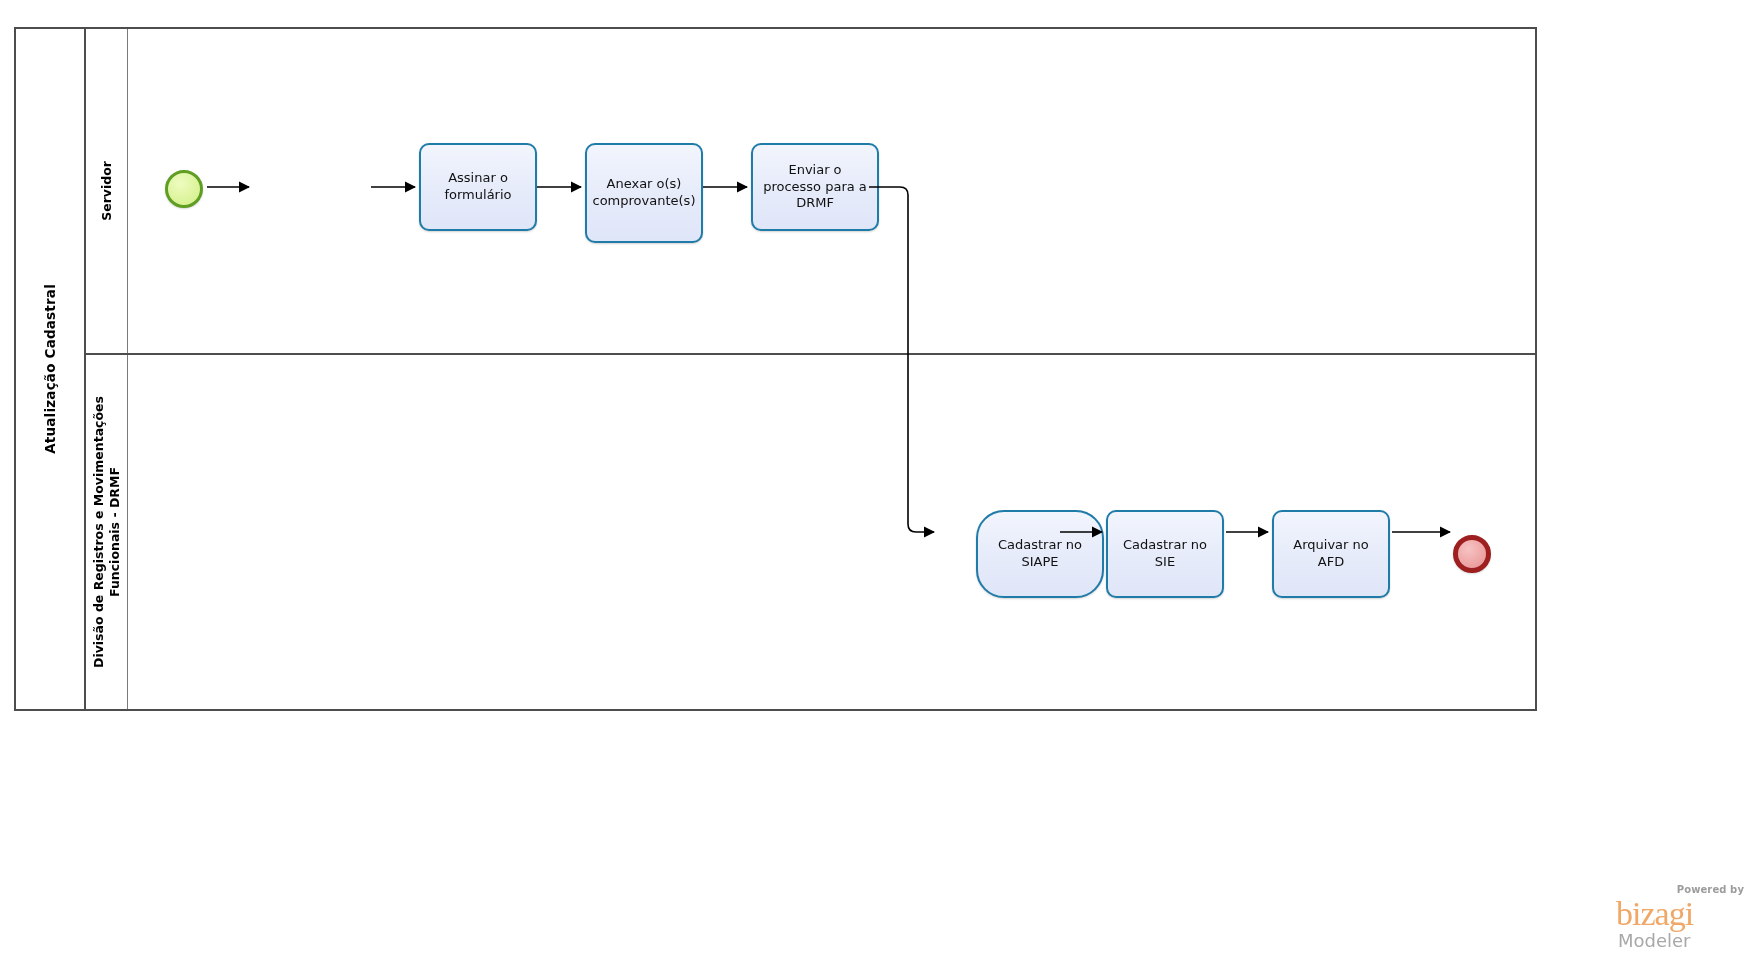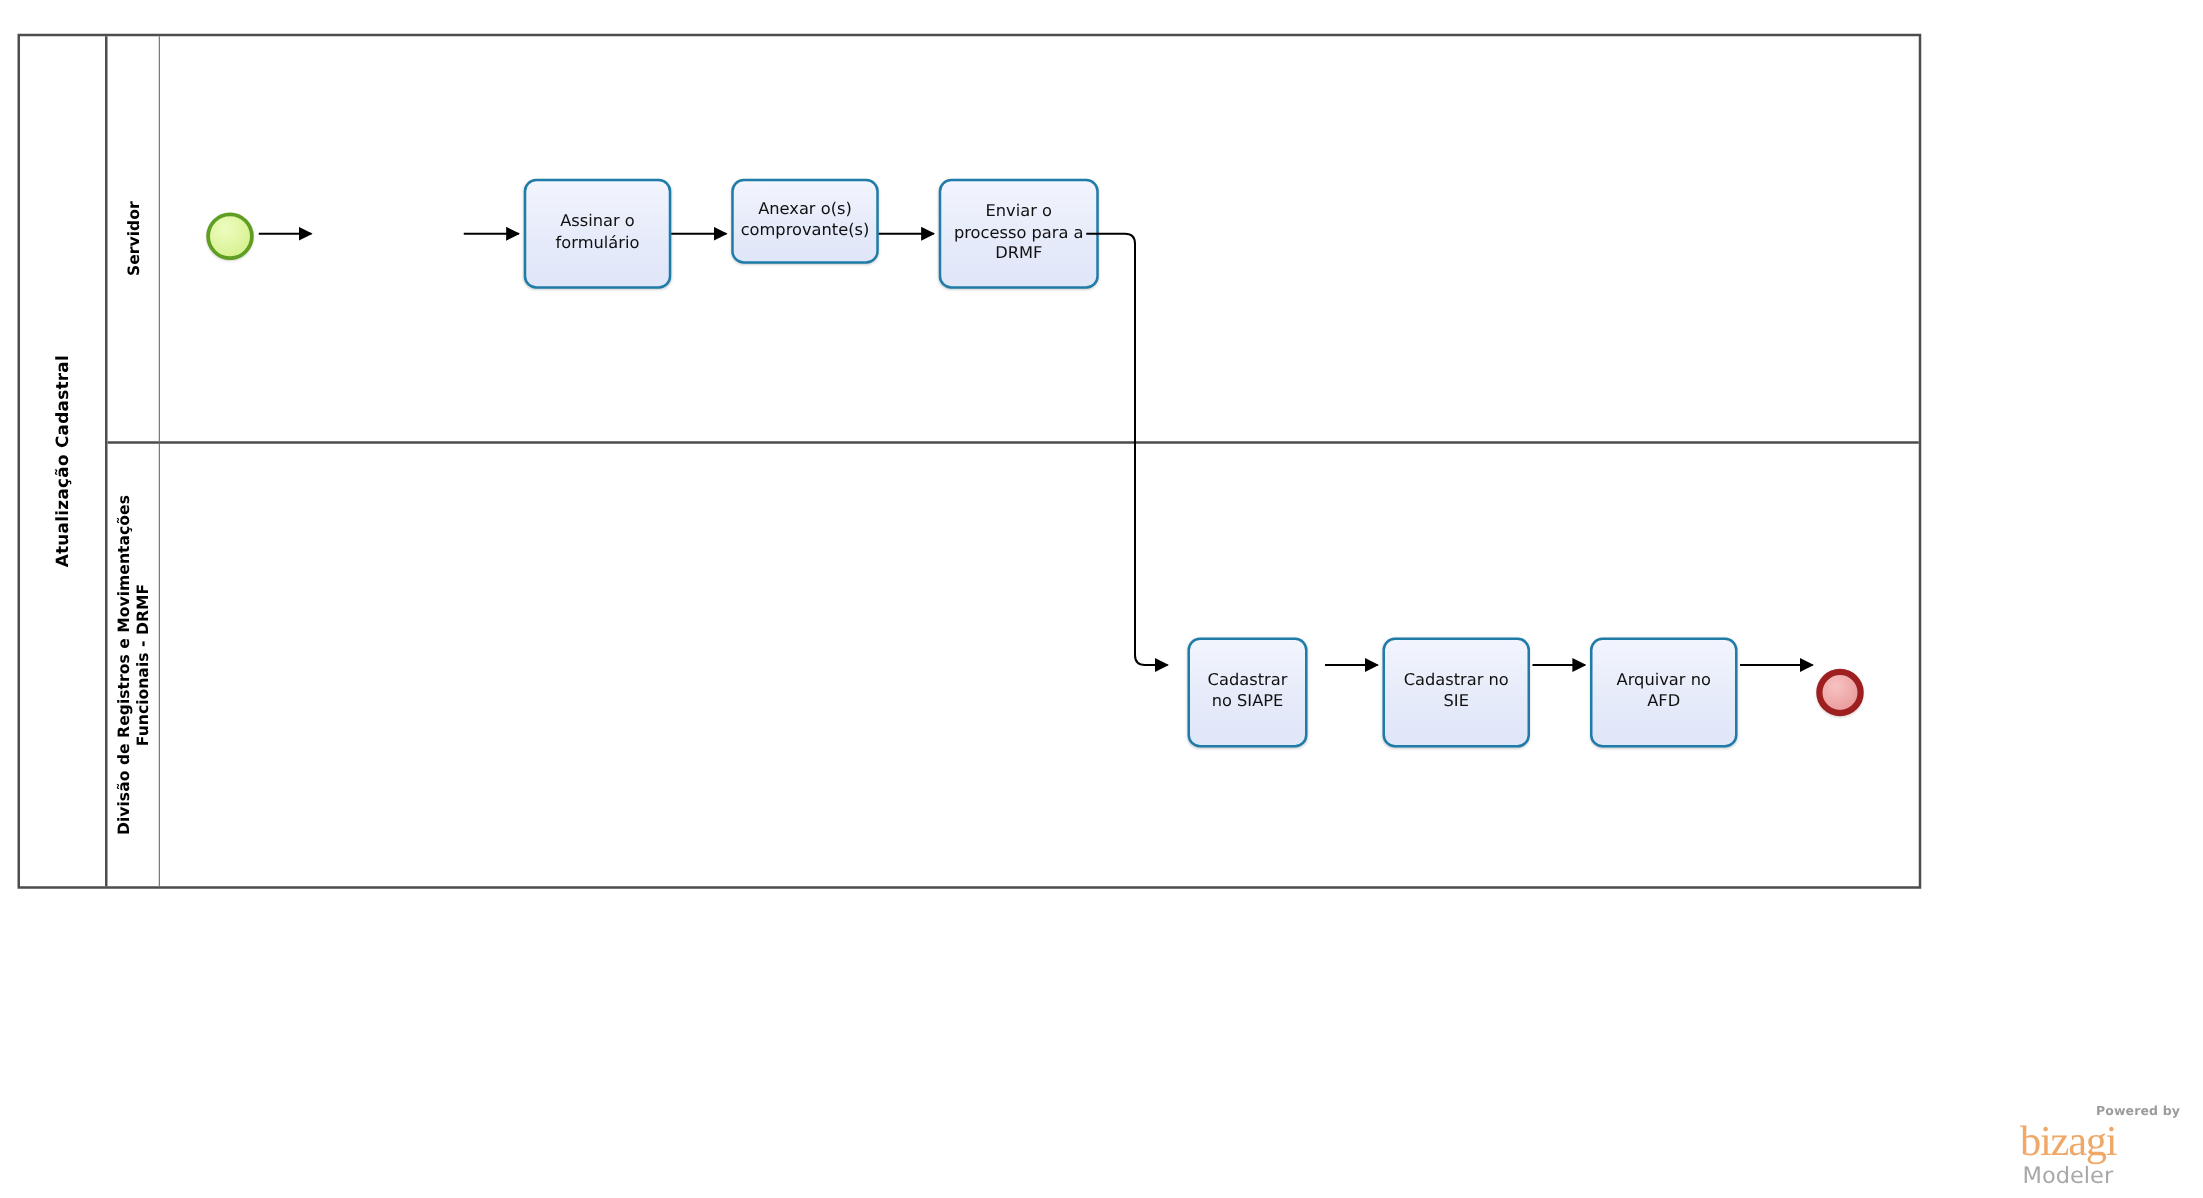--- a/index.html
+++ b/index.html
@@ -201,38 +201,38 @@
       </div>
       <div class="lane-body">
 
         <div class="event event-start" style="left:37px; top:141px; width:38px; height:38px;"></div>
 
 
         <div class="task" style="left:291px; top:114px; width:118px; height:88px;">
           <span>Assinar o formulário</span>
         </div>
 
-        <div class="task" style="left:457px; top:114px; width:118px; height:68px;">
+        <div class="task" style="left:457px; top:114px; width:118px; height:100px;">
           <span>Anexar o(s) comprovante(s)</span>
         </div>
 
         <div class="task" style="left:623px; top:114px; width:128px; height:88px;">
           <span>Enviar o processo para a DRMF</span>
         </div>
 
       </div>
     </div>
 
     <div class="lane lane-2">
       <div class="lane-label-band">
         <div class="lane-label-text wrap2">Divisão de Registros e Movimentações Funcionais - DRMF</div>
       </div>
       <div class="lane-body">
 
-        <div class="task" style="left:822px; top:155px; width:96px; height:88px;">
+        <div class="task" style="left:848px; top:155px; width:128px; height:88px;border-radius:28px;">
           <span>Cadastrar no SIAPE</span>
         </div>
 
         <div class="task" style="left:978px; top:155px; width:118px; height:88px;">
           <span>Cadastrar no SIE</span>
         </div>
 
         <div class="task" style="left:1144px; top:155px; width:118px; height:88px;">
           <span>Arquivar no AFD</span>
         </div>

